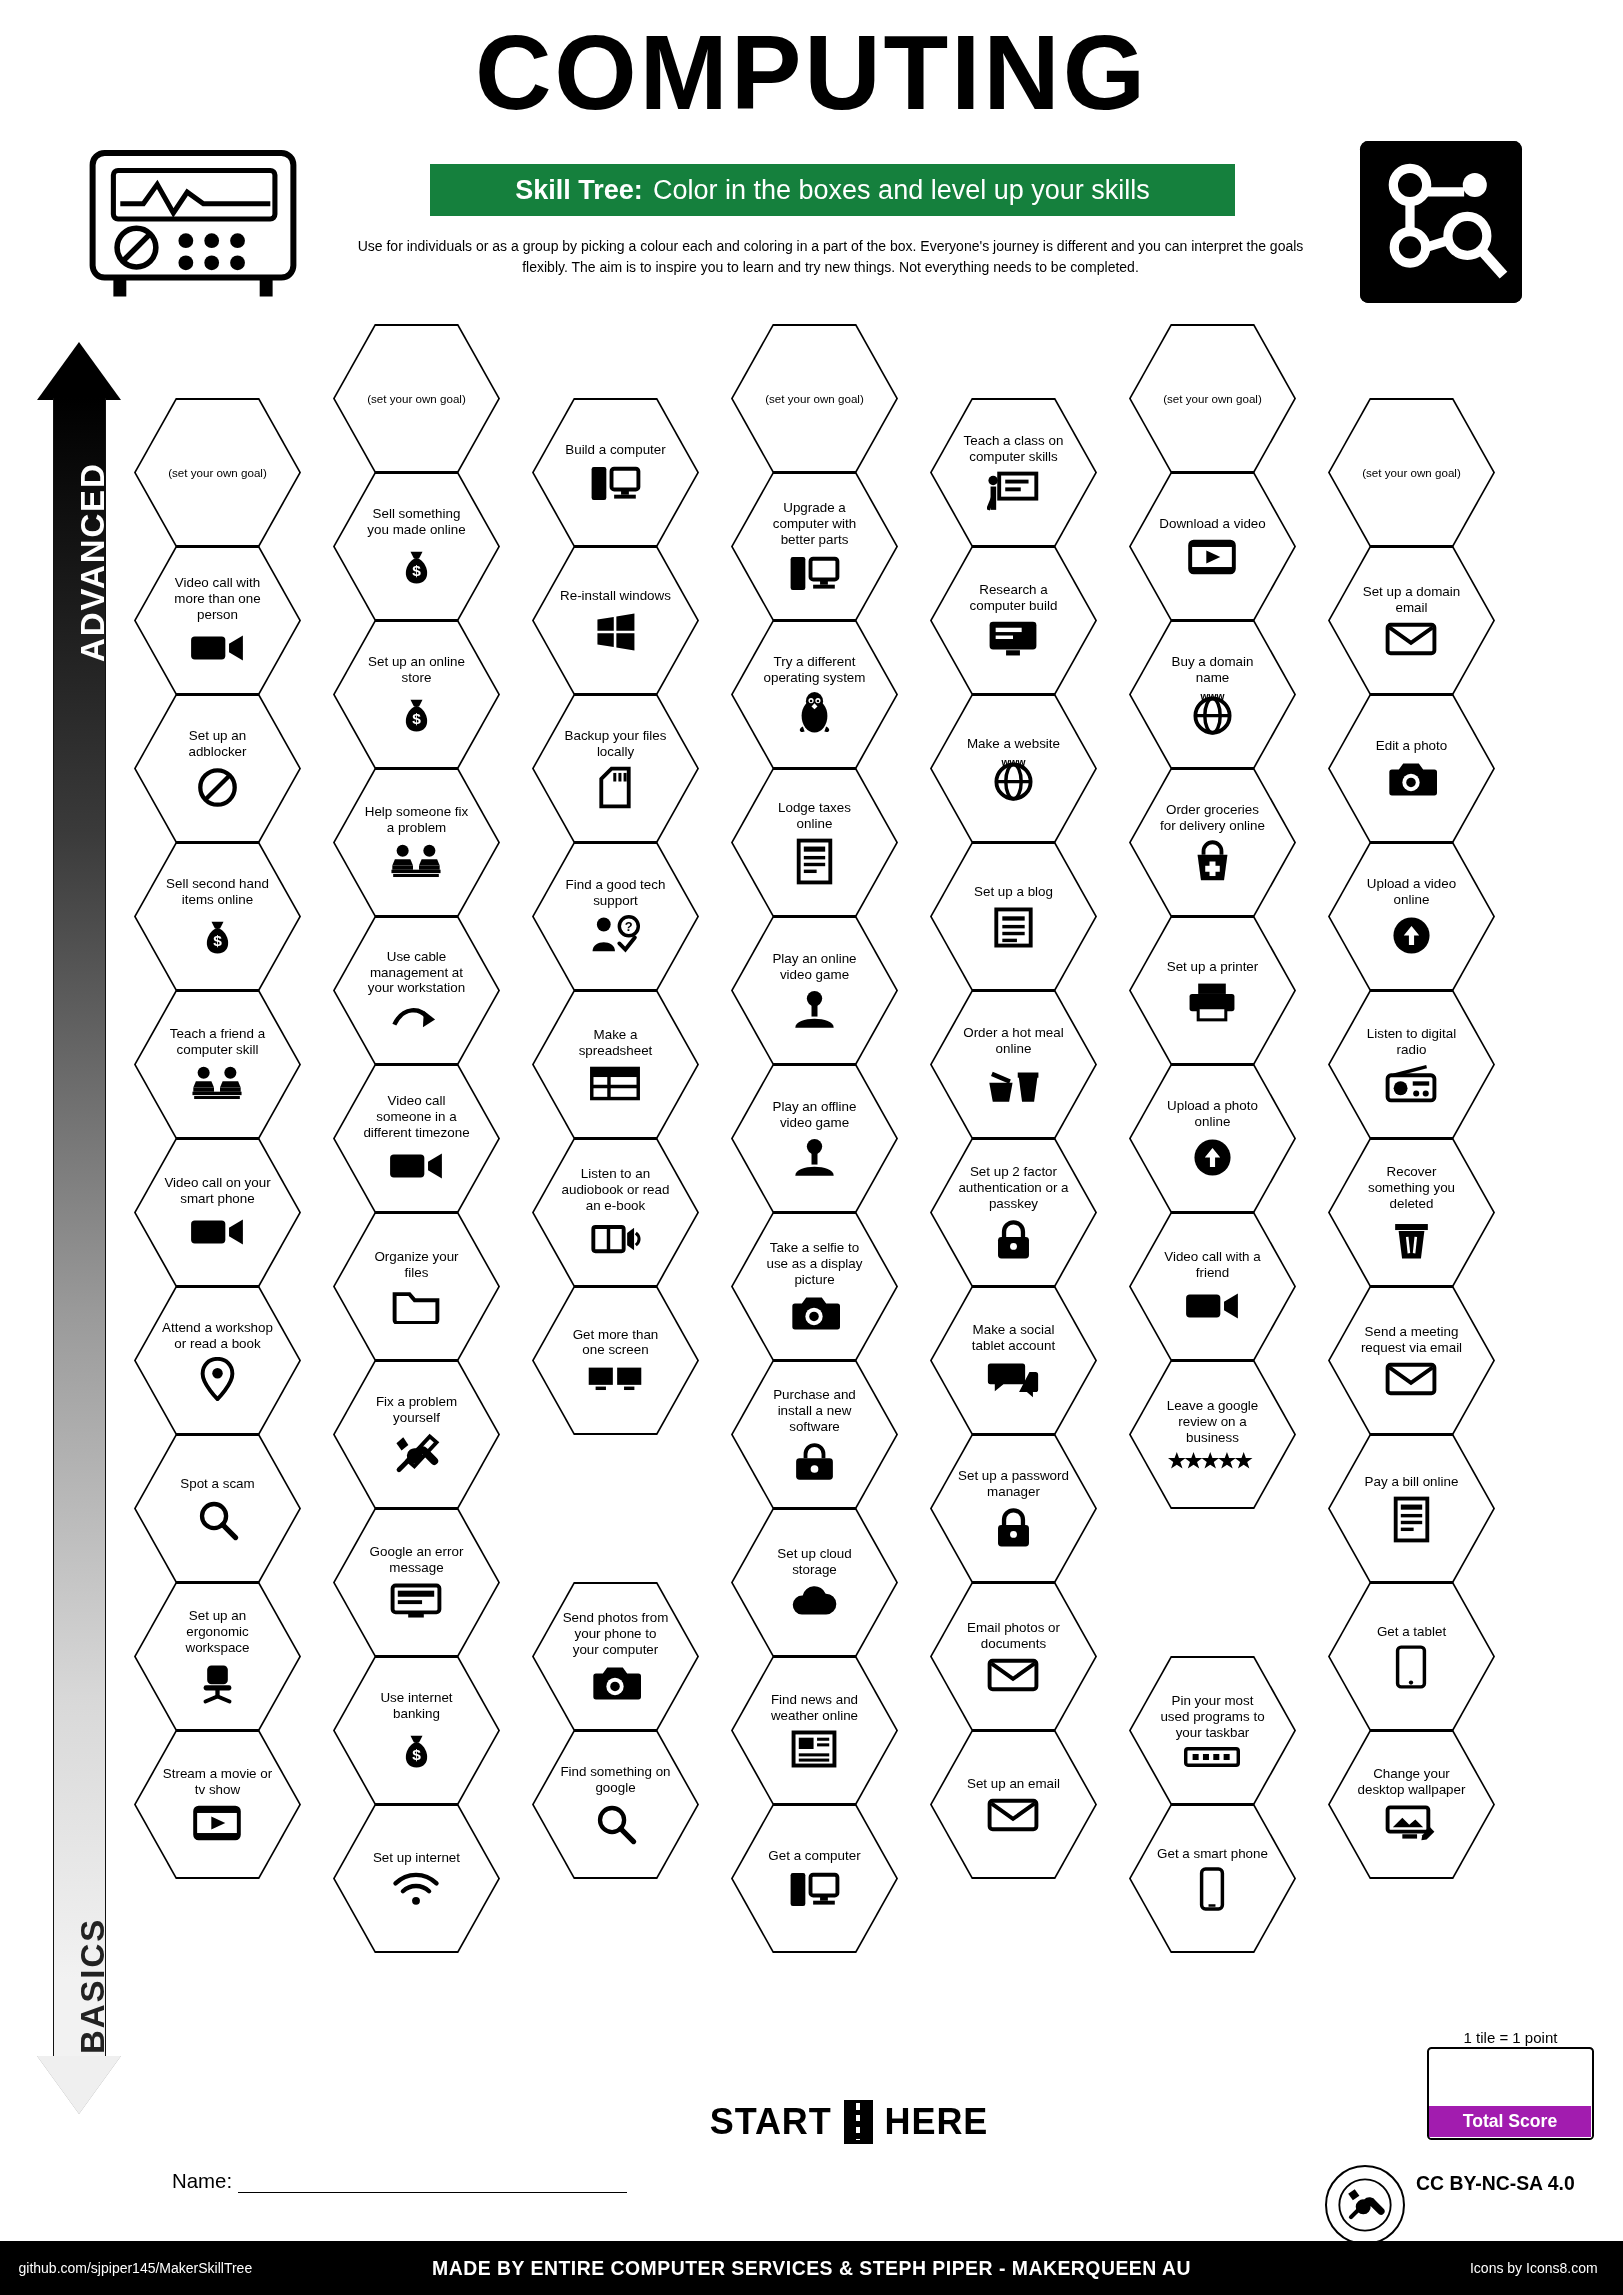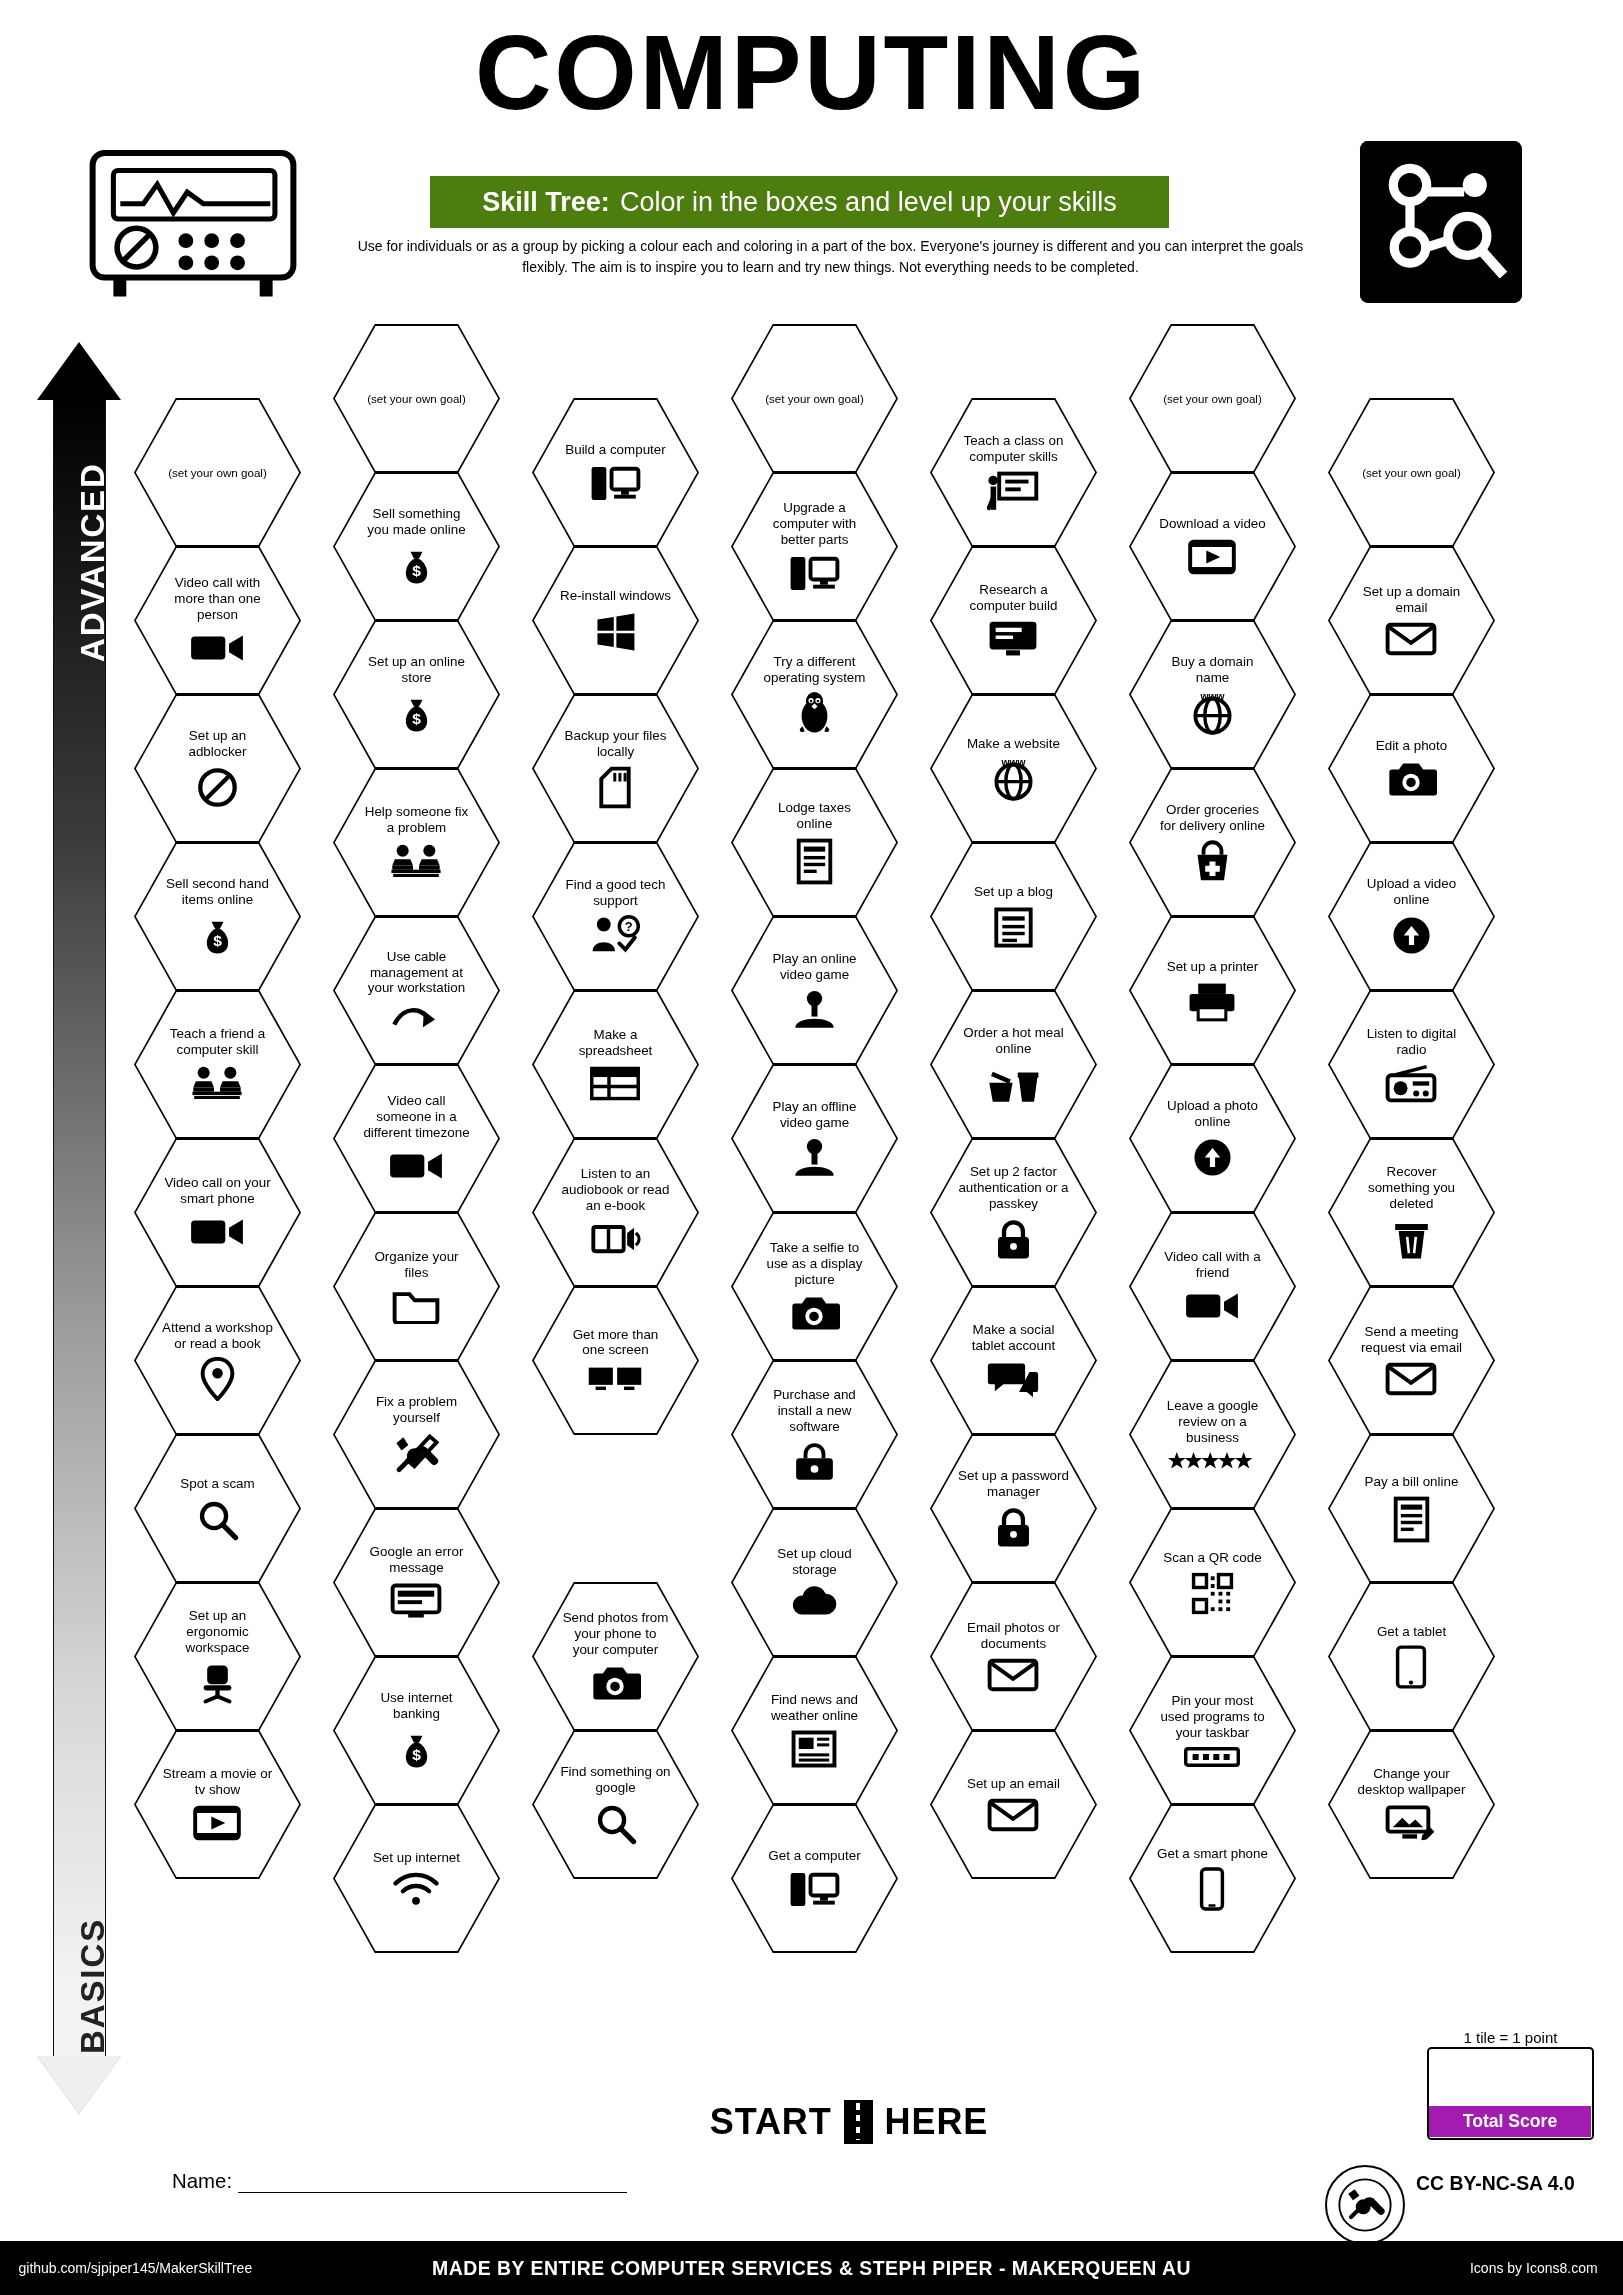--- a/index.html
+++ b/index.html
@@ -7,22 +7,22 @@
     width:1623px;height:2295px;position:relative;
     font-family:"Liberation Sans", sans-serif;
     color:#000;overflow:hidden;
   }
   
   #title{
     position:absolute;left:0;top:18.5px;width:1623px;text-align:center;
     font-size:106px;font-weight:bold;letter-spacing:2.8px;line-height:1;
   }
   #subtitle-bar{
-    position:absolute;left:430px;top:176px;width:739px;height:52px;
-    background:#4d7c0f;color:#fff;display:flex;align-items:center;justify-content:center;
+    position:absolute;left:430px;top:164px;width:805px;height:52px;
+    background:#15803d;color:#fff;display:flex;align-items:center;justify-content:center;
     font-size:27px;
   }
   #subtitle-bar .lead{font-weight:bold;margin-right:10.2px;}
   #intro{
     position:absolute;left:338px;top:236px;width:985px;text-align:center;
     font-size:14px;line-height:1.5;
   }
   
   #osc-icon{
     position:absolute;left:88px;top:148px;width:210px;height:153px;
@@ -881,42 +881,20 @@
               <polygon points="20,2 25,16 40,16 28,25 33,40 20,31 7,40 12,25 0,16 15,16"></polygon>
               <polygon points="58,2 63,16 78,16 66,25 71,40 58,31 45,40 50,25 38,16 53,16"></polygon>
               <polygon points="96,2 101,16 116,16 104,25 109,40 96,31 83,40 88,25 76,16 91,16"></polygon>
               <polygon points="134,2 139,16 154,16 142,25 147,40 134,31 121,40 126,25 114,16 129,16"></polygon>
               <polygon points="172,2 177,16 192,16 180,25 185,40 172,31 159,40 164,25 152,16 167,16"></polygon>
             </g>
           </svg>
         </div>
       </div>
     </div>
-    <div class="hex" style="left: 1129px; top: 1508px;">
-      <div class="inner">
-        <div class="lbl">Scan a QR code</div>
-        <div class="ic">
-          <svg viewBox="0 0 100 100" width="43" height="43">
-            <rect x="6" y="6" width="30" height="30" fill="none" stroke="#000" stroke-width="8"></rect>
-            <rect x="64" y="6" width="30" height="30" fill="none" stroke="#000" stroke-width="8"></rect>
-            <rect x="6" y="64" width="30" height="30" fill="none" stroke="#000" stroke-width="8"></rect>
-            <rect x="46" y="10" width="9" height="9" fill="#000"></rect>
-            <rect x="46" y="28" width="9" height="9" fill="#000"></rect>
-            <rect x="46" y="46" width="9" height="9" fill="#000"></rect>
-            <rect x="64" y="46" width="9" height="9" fill="#000"></rect>
-            <rect x="82" y="46" width="9" height="9" fill="#000"></rect>
-            <rect x="64" y="64" width="9" height="9" fill="#000"></rect>
-            <rect x="82" y="82" width="9" height="9" fill="#000"></rect>
-            <rect x="64" y="82" width="9" height="9" fill="#000"></rect>
-            <rect x="46" y="82" width="9" height="9" fill="#000"></rect>
-            <rect x="82" y="64" width="9" height="9" fill="#000"></rect>
-          </svg>
-        </div>
-      </div>
-    </div>
     <div class="hex" style="left: 1129px; top: 1804px;">
       <div class="inner">
         <div class="lbl">Get a smart phone</div>
         <div class="ic">
           <svg viewBox="0 0 60 100" width="26" height="44">
             <rect x="6" y="4" width="48" height="92" rx="9" fill="none" stroke="#000" stroke-width="8"></rect>
             <line x1="22" y1="88" x2="38" y2="88" stroke="#000" stroke-width="6"></line>
           </svg>
         </div>
       </div>

